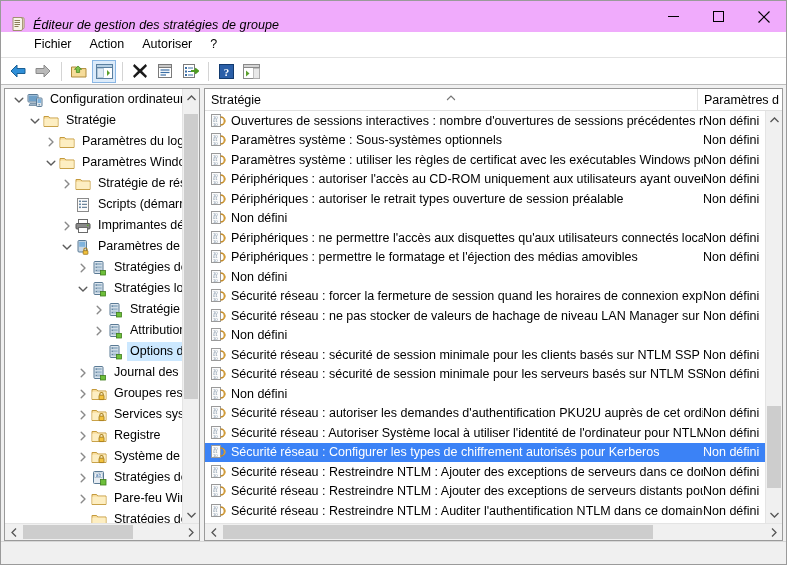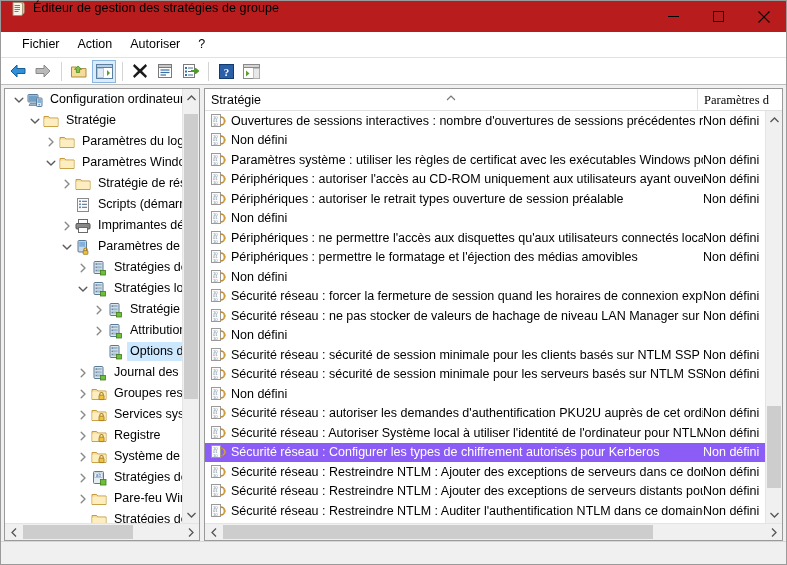--- a/index.html
+++ b/index.html
@@ -22,25 +22,26 @@
     border: 1px solid #9a9a9a;
     background: #f0f0f0;
     display: flex;
     flex-direction: column;
     position: relative;
   }
 
   
   .titlebar {
     height: 31px;
-    background: #b91c1c;
-    display: flex;
-    align-items: flex-start;
+    background: #f0abfc;
+    display: flex;
+    align-items: flex-end;
     flex: 0 0 auto;
     position: relative;
+    font-style: italic;
   }
   .title-icon {
     width: 16px;
     height: 16px;
     margin-left: 9px;
     margin-right: 7px;
     flex: 0 0 auto;
     position: relative;
   }
   .title-text {
@@ -68,21 +69,21 @@
     cursor: default;
   }
   .cap-btn svg { display: block; }
 
   
   .menubar {
     height: 24px;
     background: #ffffff;
     display: flex;
     align-items: center;
-    padding-left: 12px;
+    padding-left: 24px;
     flex: 0 0 auto;
     border-bottom: 1px solid #ffffff;
   }
   .menu-item {
     padding: 3px 9px 4px 9px;
     font-size: 12.5px;
     color: #000000;
     white-space: nowrap;
     cursor: default;
   }
@@ -213,21 +214,21 @@
     padding-left: 6px;
     box-sizing: border-box;
     border-right: 1px solid #e0e0e0;
     height: 22px;
     position: relative;
     cursor: default;
     white-space: nowrap;
     overflow: hidden;
   }
   .col-policy { width: 493px; flex: 0 0 auto; }
-  .col-setting { flex: 1 1 auto; border-right: none; font-family: Liberation Serif, serif; }
+  .col-setting { flex: 1 1 auto; border-right: none; }
   .sort-arrow {
     position: absolute;
     top: 1px;
     left: 50%;
     transform: translateX(-50%);
   }
 
   .lv-body {
     flex: 1 1 auto;
     position: relative;
@@ -242,21 +243,21 @@
     height: 19.5px;
     display: flex;
     align-items: center;
     white-space: nowrap;
     font-size: 12.5px;
     cursor: default;
     box-sizing: border-box;
     padding-left: 5px;
   }
   .lv-row.selected {
-    background: #8b5cf6;
+    background: #3b82f6;
     color: #ffffff;
   }
   .lv-icon {
     width: 16px;
     height: 16px;
     margin-right: 5px;
     flex: 0 0 auto;
     position: relative;
   }
   .lv-name {
@@ -866,20 +867,21 @@
               <span class="lv-icon"><svg width="16" height="16" viewBox="0 0 16 16">
                   <rect x="1.5" y="1.5" width="9" height="12" fill="#fbfbfb" stroke="#9a9a9a" stroke-width="1"></rect>
    <g fill="#7a8fa3" font-family="Liberation Sans, sans-serif" font-size="4.2">
      <text x="3" y="5.6">10</text>
                     <text x="3" y="9.2">01</text>
                     <text x="3" y="12.6">10</text>
    </g>
    <path d="M10.5 4 a4 4 0 0 1 0 8" fill="none" stroke="#c08a2a" stroke-width="1.6"></path>
    <path d="M13.2 5.2 a3 3 0 0 1 0 5.6" fill="none" stroke="#d9a441" stroke-width="1.2"></path>
                 </svg></span>
+              <span class="lv-name">Paramètres système : Sous-systèmes optionnels</span>
               <span class="lv-value">Non défini</span>
             </div>
             <div class="lv-row">
               <span class="lv-icon"><svg width="16" height="16" viewBox="0 0 16 16">
                   <rect x="1.5" y="1.5" width="9" height="12" fill="#fbfbfb" stroke="#9a9a9a" stroke-width="1"></rect>
    <g fill="#7a8fa3" font-family="Liberation Sans, sans-serif" font-size="4.2">
      <text x="3" y="5.6">10</text>
                     <text x="3" y="9.2">01</text>
                     <text x="3" y="12.6">10</text>
    </g>

